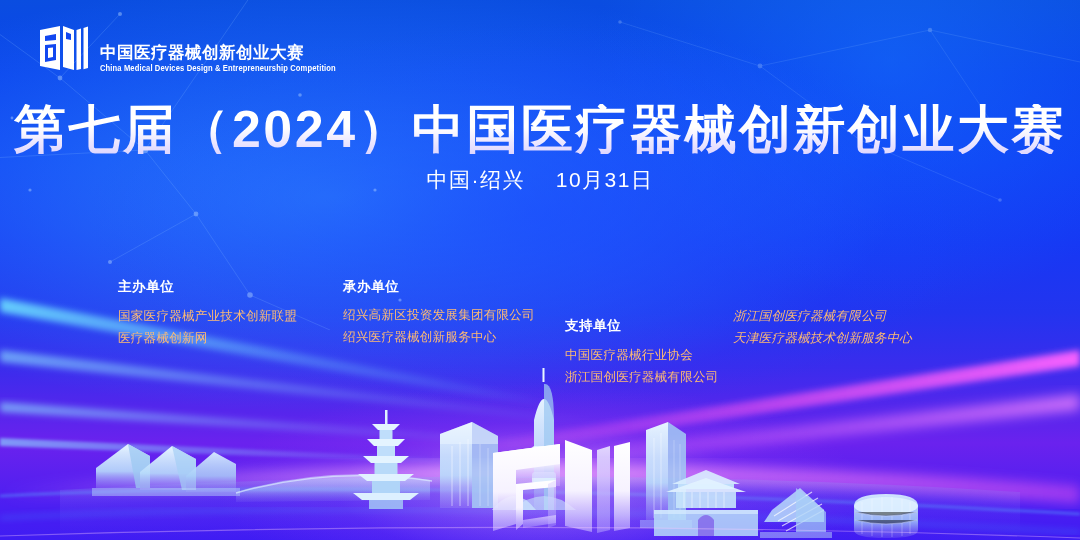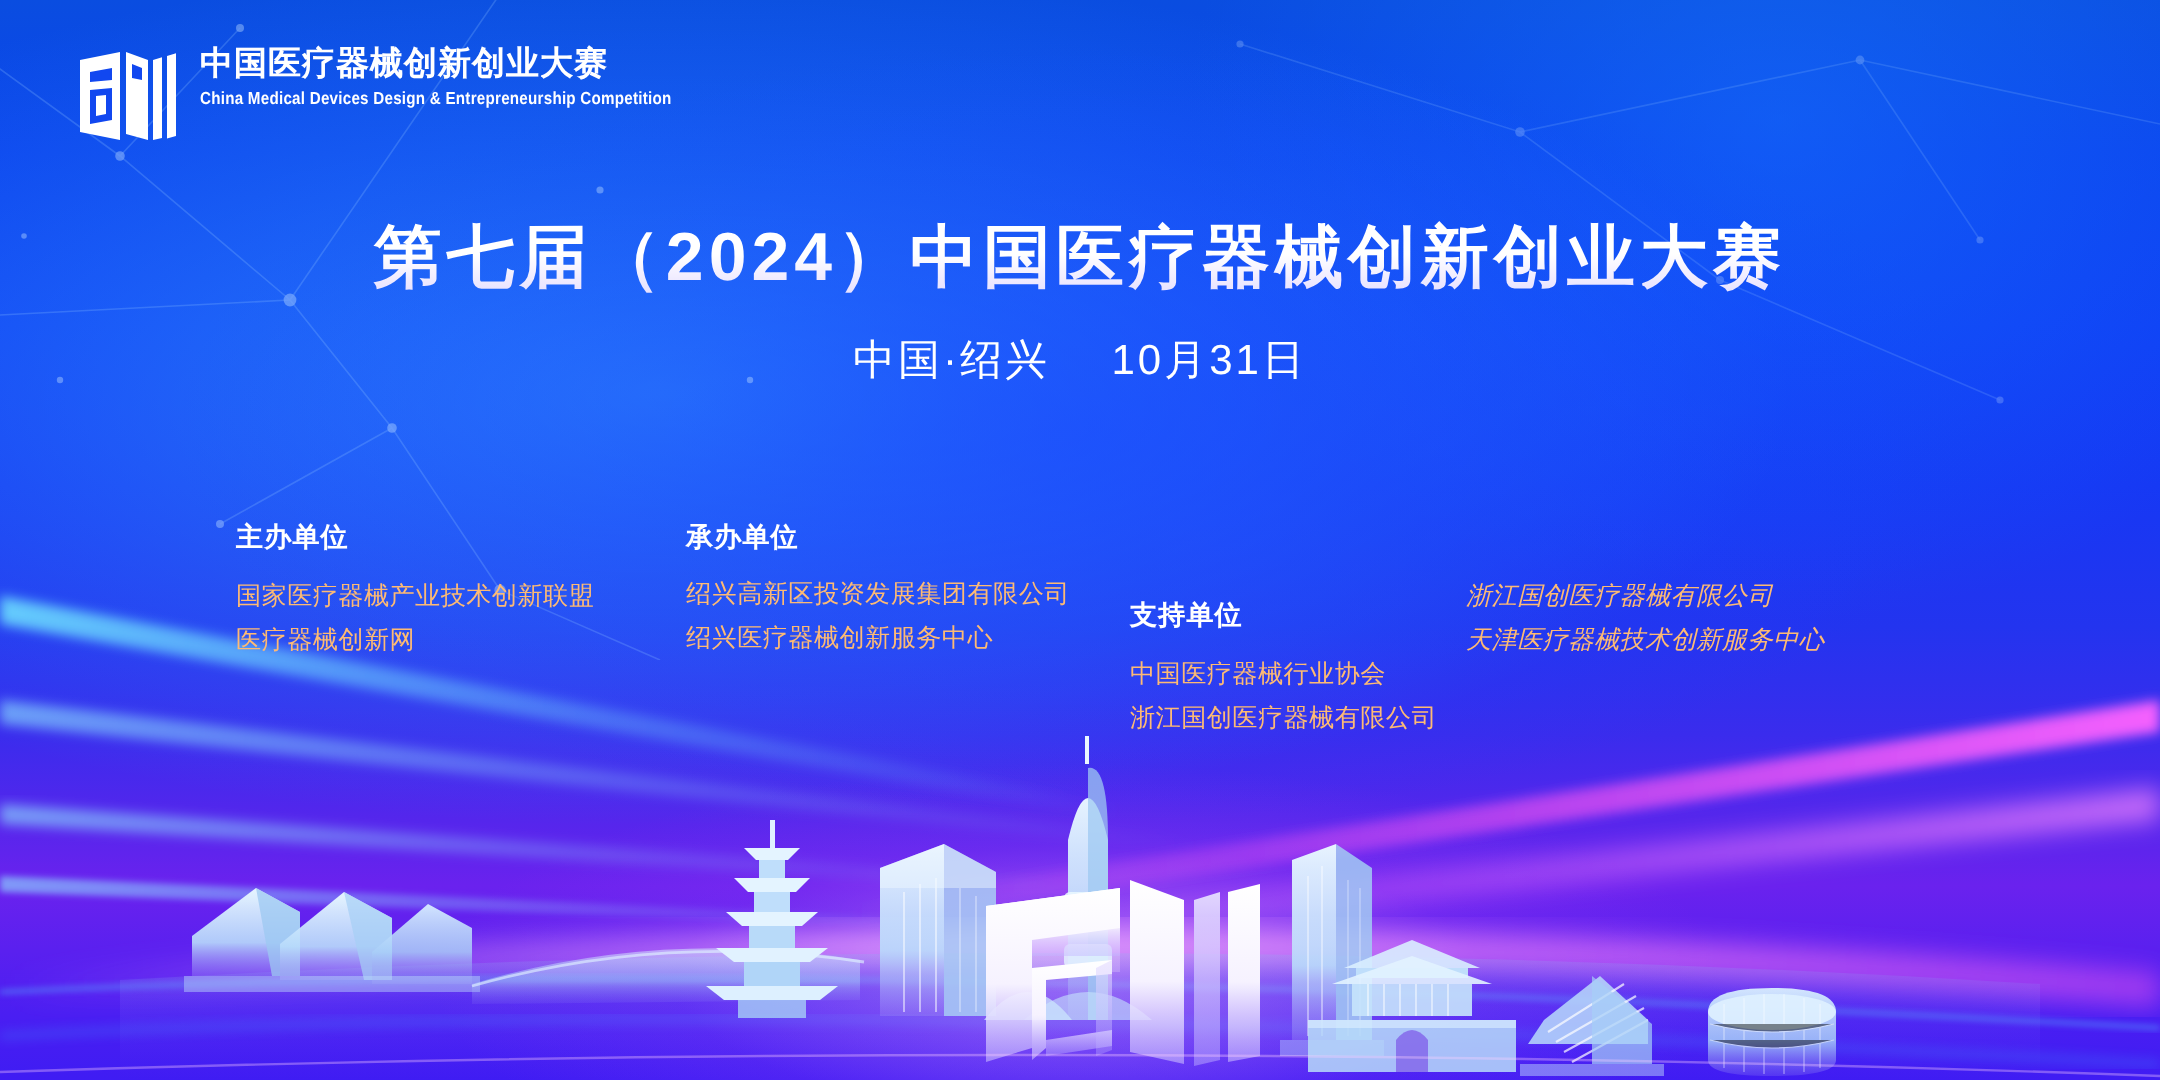--- a/index.html
+++ b/index.html
@@ -56,61 +56,61 @@
   
   .net{position:absolute;left:0;top:0;width:560px;height:330px;opacity:.55;pointer-events:none;}
   .net2{position:absolute;right:0;top:0;width:520px;height:300px;opacity:.35;pointer-events:none;}
 
   
   .sweeps{position:absolute;left:0;bottom:0;width:1080px;height:250px;pointer-events:none;}
 
   
   .logo{
     position:absolute;left:38px;top:24px;
-    display:flex;align-items:flex-start;gap:10px;
+    display:flex;align-items:flex-end;gap:10px;
   }
   .logo-mark{width:52px;height:48px;flex:none;}
   .logo-text{display:flex;flex-direction:column;justify-content:center;line-height:1;}
   .logo-cn{
     color:#ffffff;font-size:16.5px;font-weight:bold;letter-spacing:.5px;
     white-space:nowrap;
   }
   .logo-en{
     color:#ffffff;font-size:7.6px;font-weight:bold;letter-spacing:.12px;
     margin-top:4px;white-space:nowrap;transform:scaleY(1.15);transform-origin:left top;
   }
 
   
   .titlewrap{
     position:absolute;left:0;right:0;top:104px;text-align:center;
   }
   .title-l1,.title-l2{
     font-weight:bold;
-    font-size:34px;
+    font-size:52px;
     line-height:50px;
     letter-spacing:2.5px;
     background:linear-gradient(180deg,#ffffff 0%,#ffffff 46%,#f0ecff 70%,#ded6ff 100%);
     -webkit-background-clip:text;background-clip:text;
     -webkit-text-fill-color:transparent;color:transparent;
     text-shadow:none;
     white-space:nowrap;
   }
   .title-l2{letter-spacing:4px;}
   .subtitle{
     margin-top:12px;
     color:#ffffff;
     font-size:21px;
     letter-spacing:1.5px;
     white-space:nowrap;
   }
   .subtitle .gap{display:inline-block;width:16px;}
 
   
   .orgs{
-    position:absolute;left:0;top:260px;width:1080px;height:100px;
+    position:absolute;left:0;top:278px;width:1080px;height:100px;
   }
   .org-col{position:absolute;top:0;}
   .org-col.c1{left:118px;}
   .org-col.c2{left:343px;font-family:Liberation Mono, monospace;}
   .org-col.c3{left:565px;margin-top:39px;}
   .org-col.c4{left:733px;font-style:italic;}
   .org-head{
     color:#ffffff;font-size:13.5px;font-weight:bold;letter-spacing:.6px;
     margin-bottom:9px;white-space:nowrap;
   }

